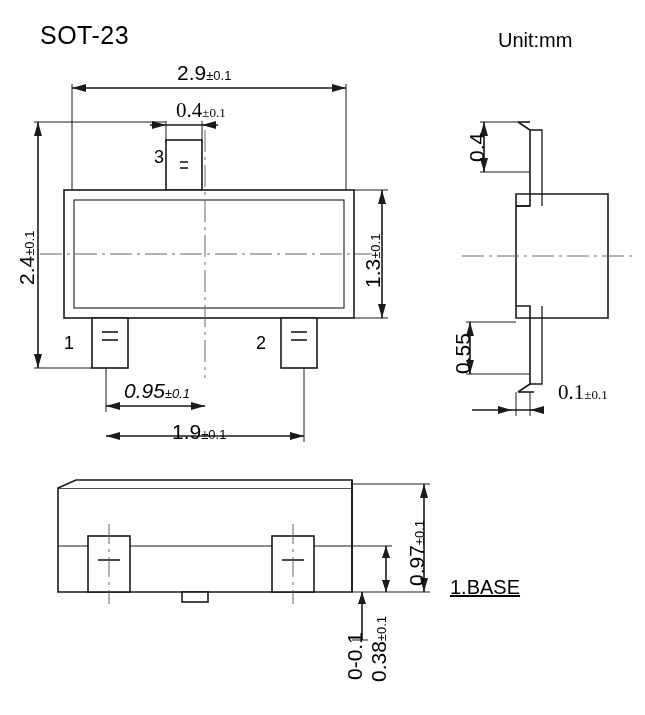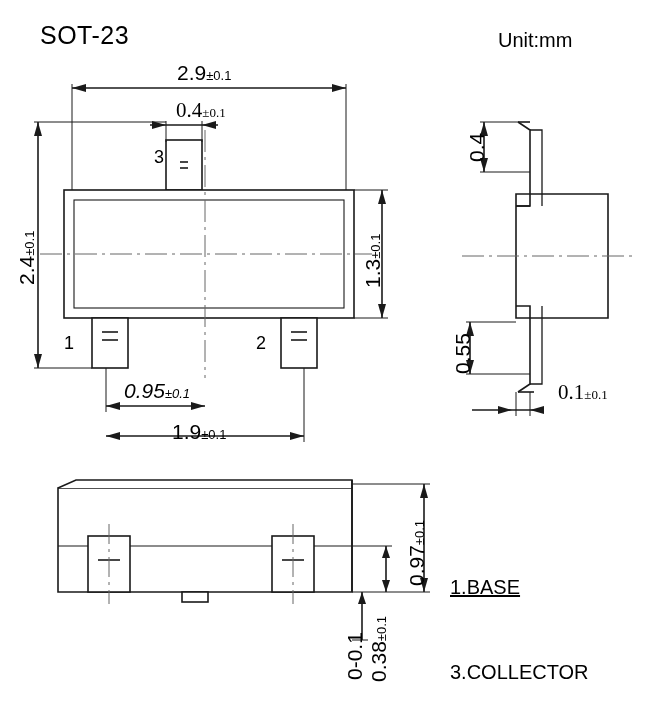--- a/index.html
+++ b/index.html
@@ -223,15 +223,14 @@
     <span class="dim">0.97</span><span class="tol">±0.1</span>
   </div>
   <div class="lbl rot" style="left:368px;top:682px;transform:rotate(-90deg);">
     <span class="dim">0.38</span><span class="tol">±0.1</span>
   </div>
   <div class="lbl rot" style="left:344px;top:680px;transform:rotate(-90deg);">
     <span class="dim">0-0.1</span>
   </div>
 
   <div class="lbl legend" style="left:450px;top:577px;text-decoration:underline;">1.BASE</div>
-  <div class="lbl legend" style="left:450px;top:662px;">3.COLLECTOR</div>
 
 </div>
 
 </body></html>

